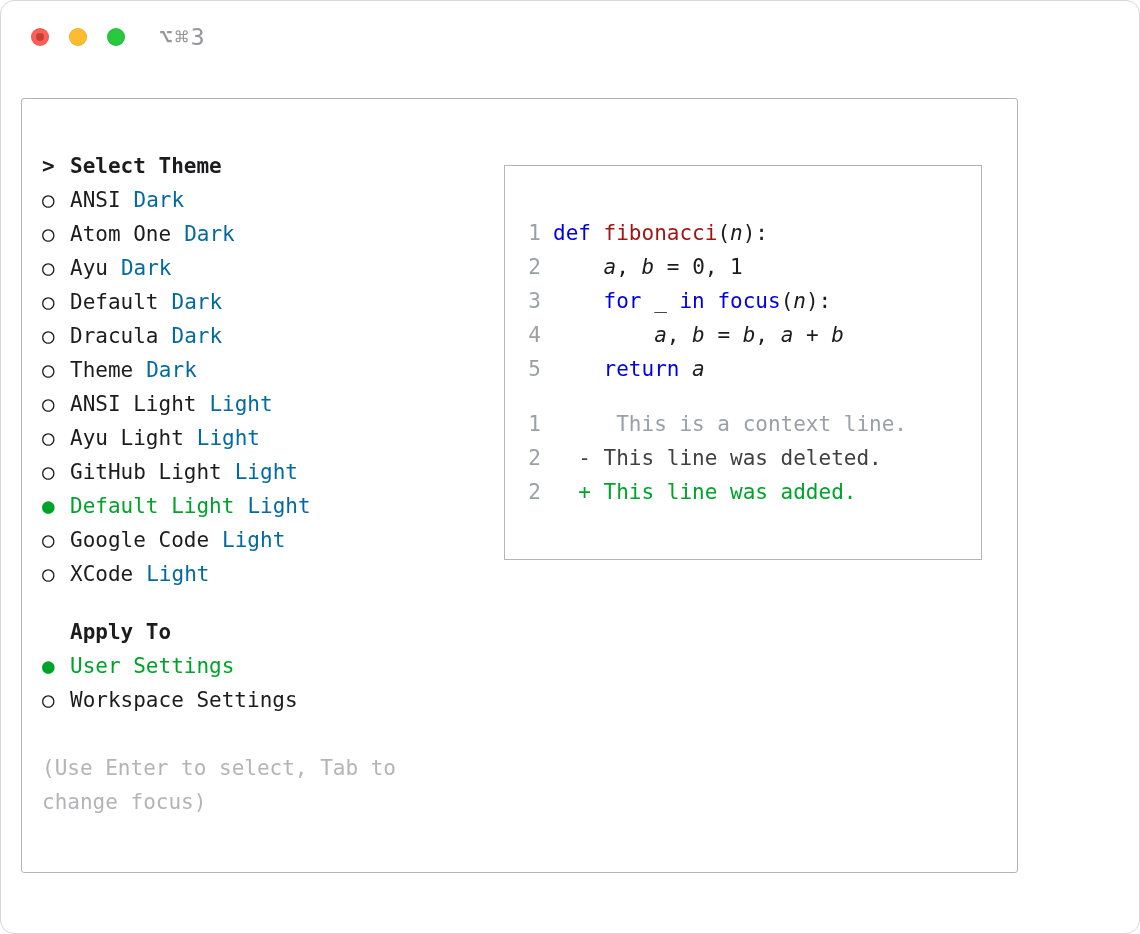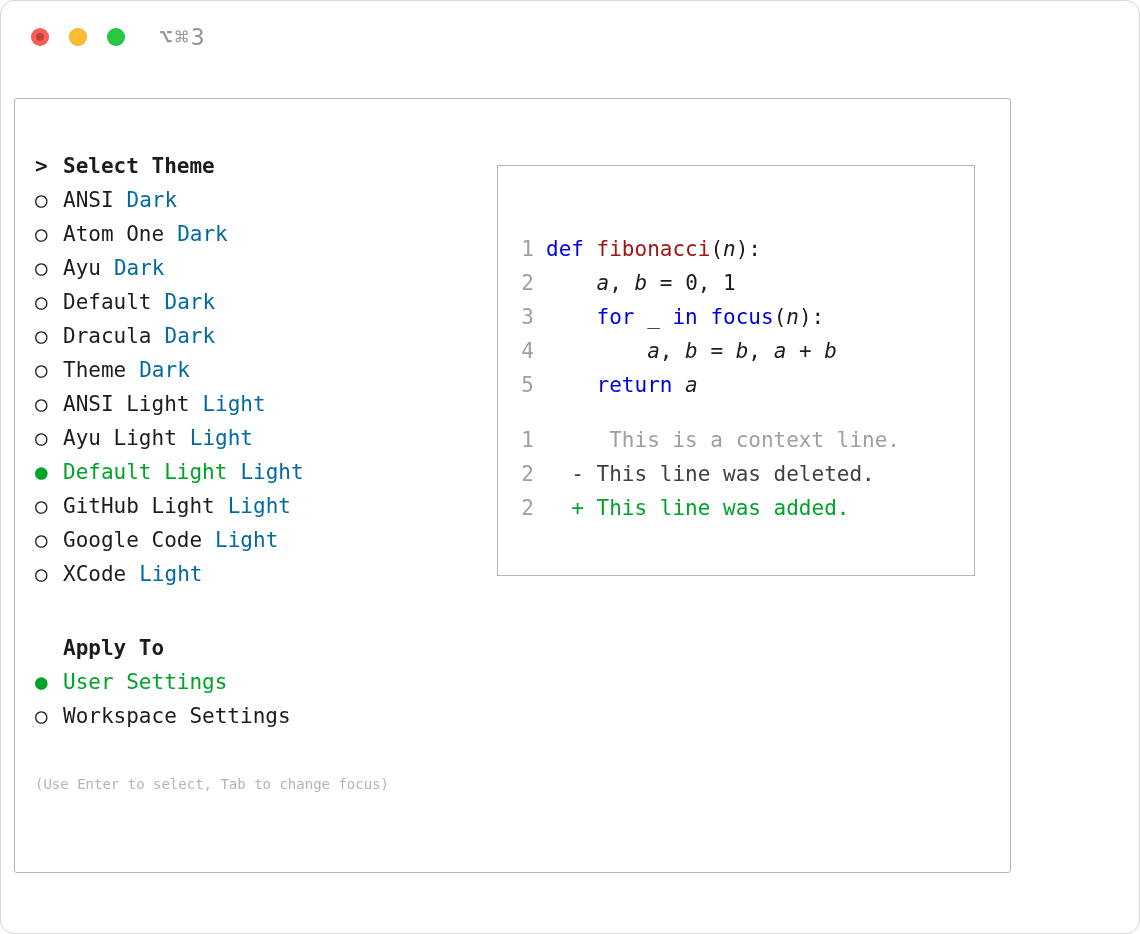--- a/index.html
+++ b/index.html
@@ -26,21 +26,21 @@
   .light.red::after {
     content: ""; position: absolute; left: 4px; top: 4px;
     width: 8px; height: 8px; border-radius: 50%; background: #c24238;
   }
   .light.yellow { background: #febc2e; }
   .light.green  { background: #28c840; }
   .shortcut { color: #96969b; font-size: 23px; margin-left: 14px; letter-spacing: 2px; }
 
   
   .panel {
-    position: absolute; left: 13px; top: 97px;
+    position: absolute; left: 20px; top: 97px;
     width: 997px; height: 775px;
     border: 1px solid #b2b6bc;
     border-radius: 3px;
     padding: 50px 20px 0 20px;
     display: flex;
     background: #ffffff;
   }
 
   .row {
     font-size: 21px; line-height: 34px; min-height: 34px;
@@ -52,36 +52,36 @@
 
   .left-col { width: 440px; flex: none; }
   .right-col { margin-left: 22px; width: 478px; flex: none; }
 
   .t-tag { color: #0369a1; margin-left: 13px; }
   .theme-row.selected .marker,
   .theme-row.selected .t-name,
   .apply-row.selected .marker,
   .apply-row.selected .t-name { color: #00a32a; }
 
-  .apply-title { margin-top: 40px; }
+  .apply-title { margin-top: 24px; }
 
   .hint {
     margin-top: 34px;
     color: #b4b4b8;
-    font-size: 14px; line-height: 34px;
+    font-size: 21px; line-height: 34px;
     max-width: 432px;
     white-space: normal;
   }
 
   
   .preview-box {
     margin-top: 16px;
     width: 478px;
     border: 1px solid #b2b6bc;
-    padding: 66px 0 50px 22px;
+    padding: 50px 0 50px 22px;
     background: #ffffff;
   }
   .code-line {
     font-size: 21px; line-height: 34px; min-height: 34px;
     white-space: pre; color: #1c1c1e;
   }
   .lnum {
     display: inline-block; width: 14px; text-align: right;
     margin-right: 12px; color: #9aa0a6;
   }
@@ -124,23 +124,23 @@
           <div class="row theme-row"><span class="marker">○</span><span class="t-name">Default</span><span class="t-tag">Dark</span></div>
 
           <div class="row theme-row"><span class="marker">○</span><span class="t-name">Dracula</span><span class="t-tag">Dark</span></div>
 
           <div class="row theme-row"><span class="marker">○</span><span class="t-name">Theme</span><span class="t-tag">Dark</span></div>
 
           <div class="row theme-row"><span class="marker">○</span><span class="t-name">ANSI Light</span><span class="t-tag">Light</span></div>
 
           <div class="row theme-row"><span class="marker">○</span><span class="t-name">Ayu Light</span><span class="t-tag">Light</span></div>
 
+          <div class="row theme-row"><span class="marker">○</span><span class="t-name">GitHub Light</span><span class="t-tag">Light</span></div>
+
           <div class="row theme-row selected"><span class="marker">●</span><span class="t-name">Default Light</span><span class="t-tag">Light</span></div>
-
-          <div class="row theme-row"><span class="marker">○</span><span class="t-name">GitHub Light</span><span class="t-tag">Light</span></div>
 
           <div class="row theme-row"><span class="marker">○</span><span class="t-name">Google Code</span><span class="t-tag">Light</span></div>
 
           <div class="row theme-row"><span class="marker">○</span><span class="t-name">XCode</span><span class="t-tag">Light</span></div>
         </div>
 
       <div class="row title-row apply-title"><span class="marker"></span><span class="bold">Apply To</span></div>
 
       <div>
 

